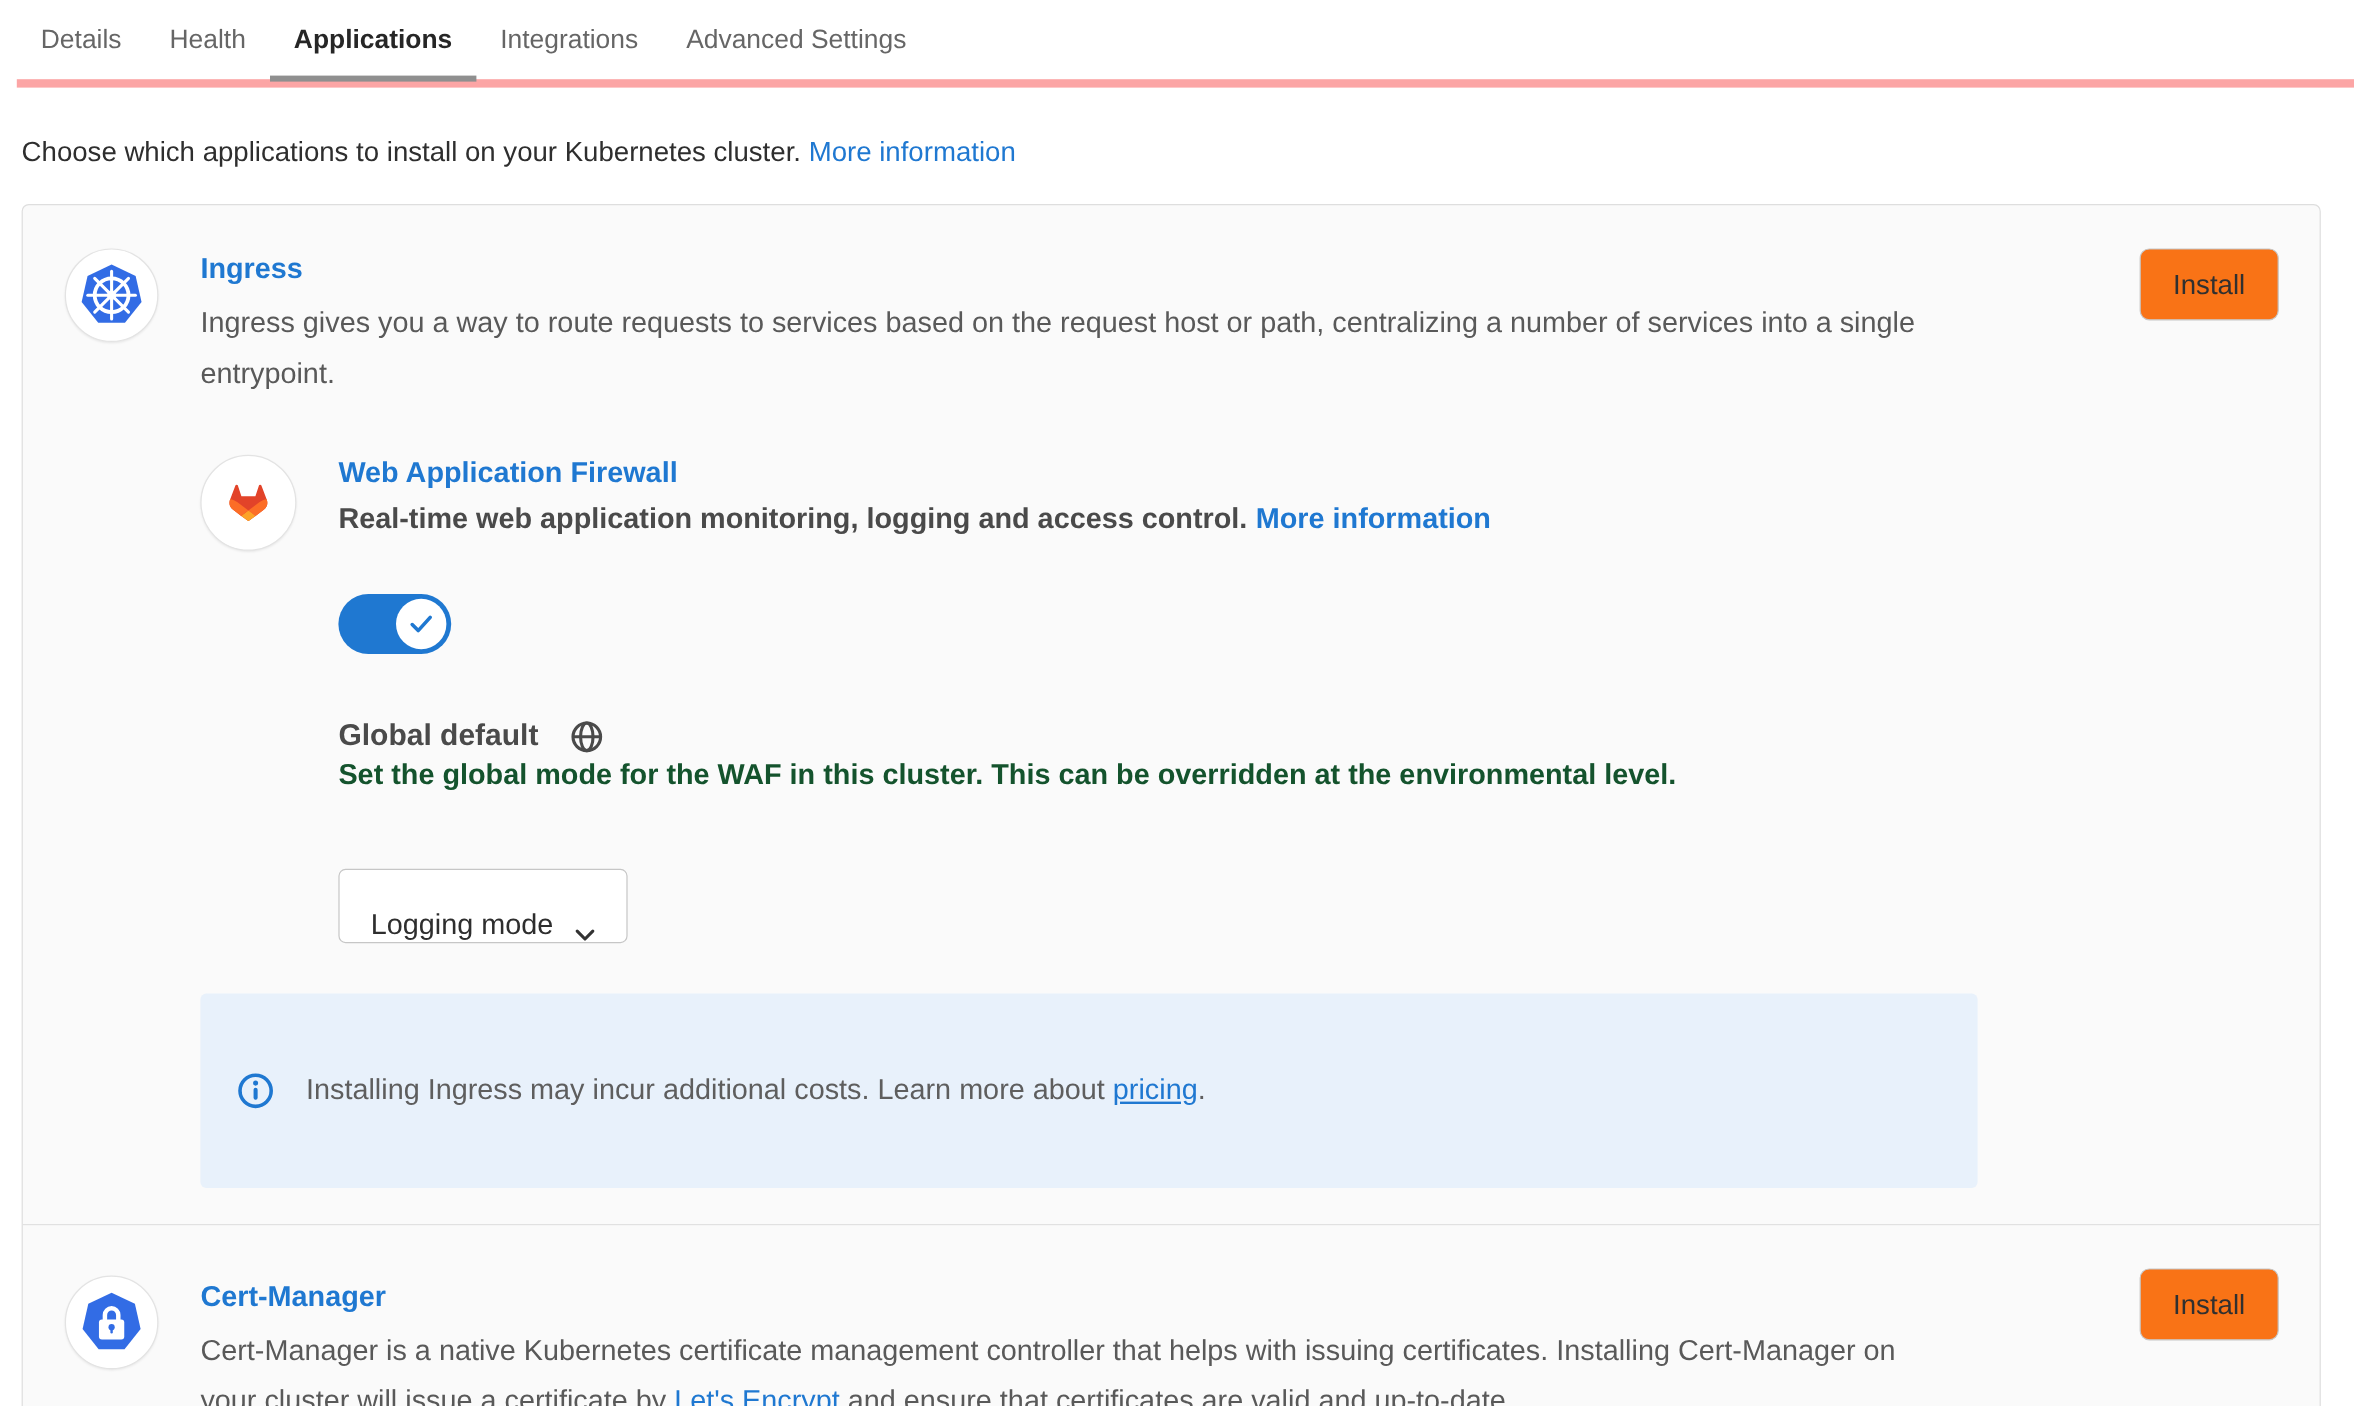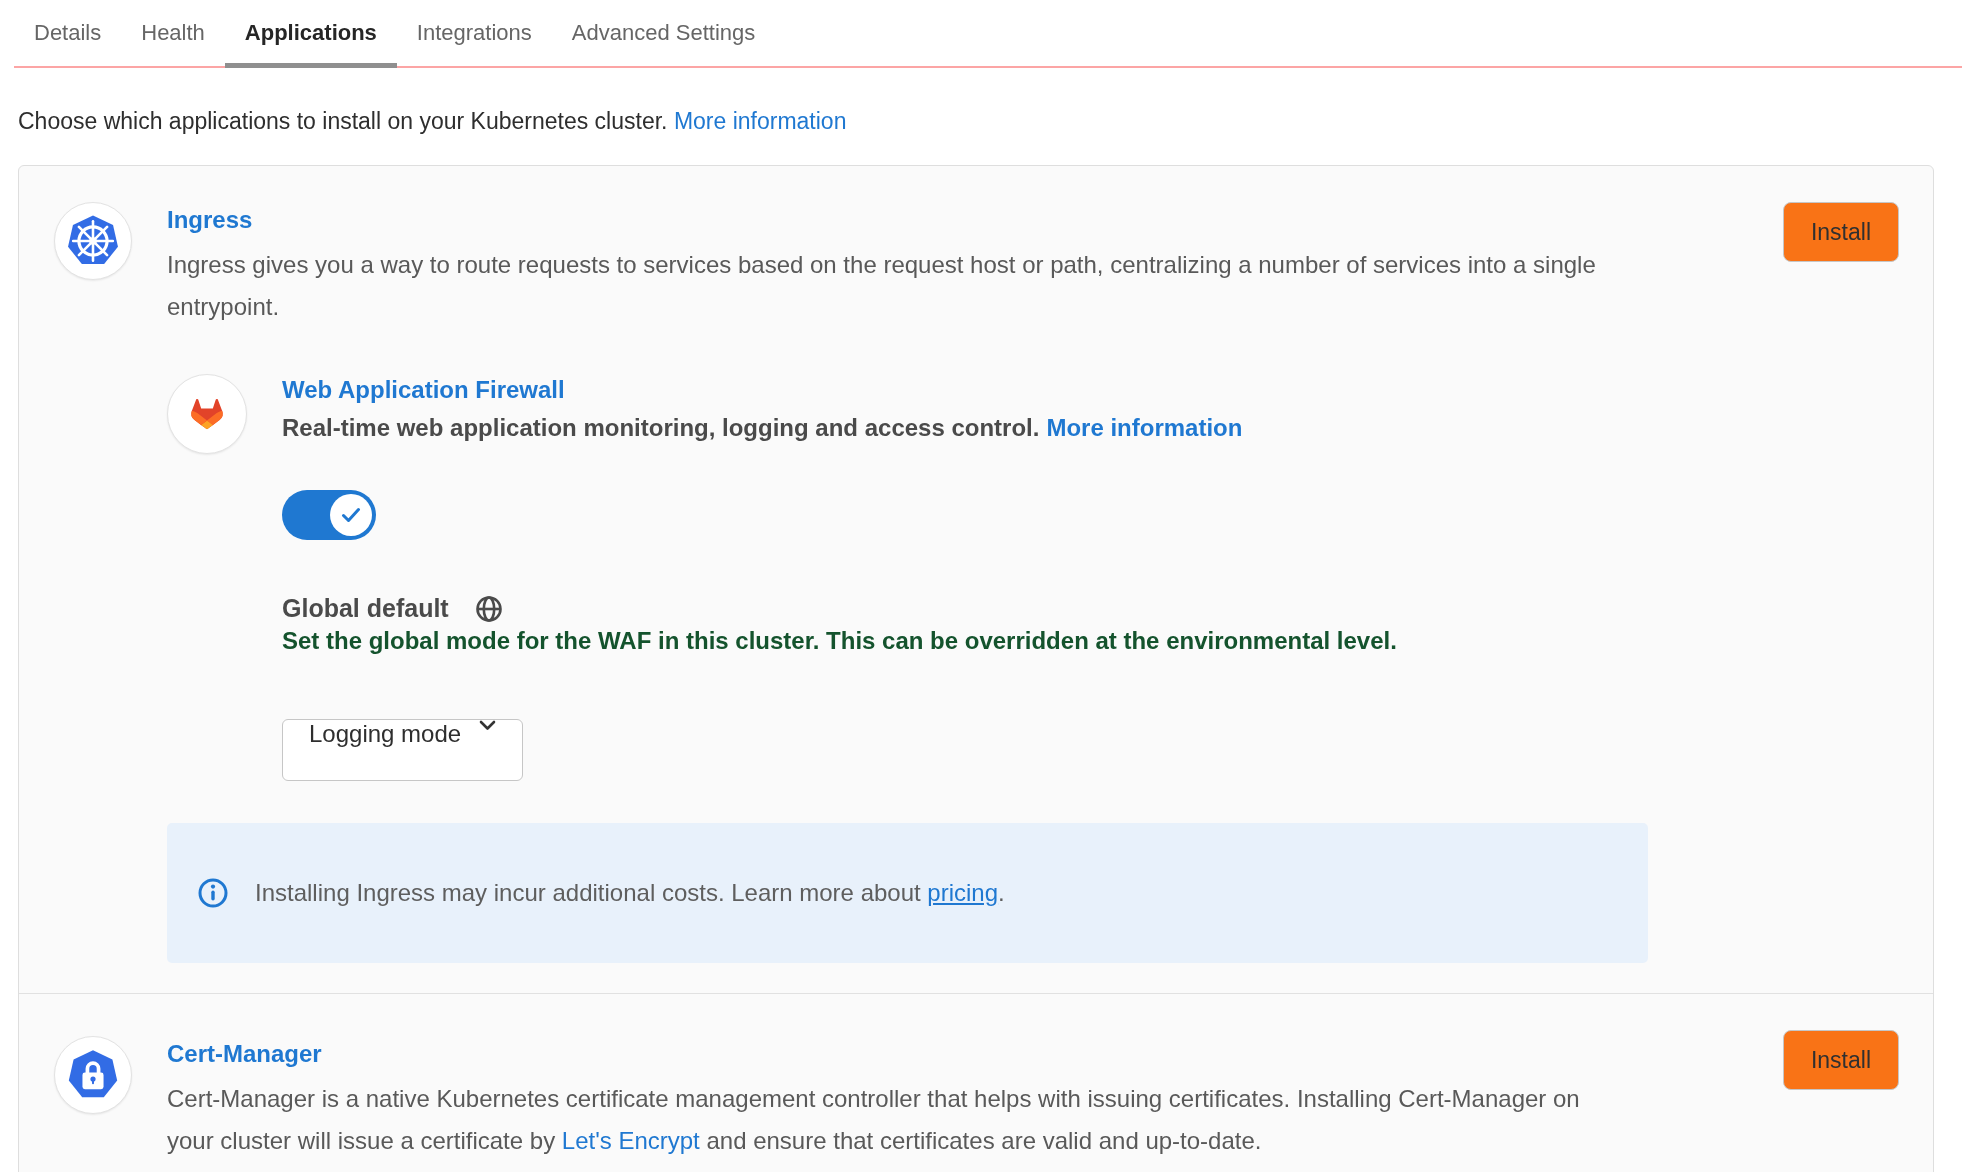--- a/index.html
+++ b/index.html
@@ -2,21 +2,21 @@
 <html><head>
 <meta charset="utf-8">
 <style>
   * { box-sizing: border-box; }
   html,body { margin:0; padding:0; }
   body {
     width:1962px; height:1172px; overflow:hidden; background:#fff;
     font-family:"Liberation Sans", sans-serif; color:#2e2e2e;
   }
   
-  .tabbar { display:flex; align-items:flex-end; margin-left:14px; border-bottom:2px solid #fca5a5; padding-top:10px; }
+  .tabbar { display:flex; align-items:flex-end; margin-left:14px; border-bottom:7px solid #fca5a5; padding-top:10px; }
   .tab { padding:10px 20px 20px; font-size:22px; color:#666; position:relative; cursor:pointer; white-space:nowrap; }
   .tab.active { font-weight:bold; color:#262626; }
   .tab.active::after { content:""; position:absolute; left:0; right:0; bottom:-2px; height:5px; background:#8f8f8f; }
   
   .intro { margin:40px 16px 0 18px; font-size:23px; color:#2e2e2e; }
   .link { color:#1f78d1; text-decoration:none; cursor:pointer; }
   
   .card { margin:30px 28px 0 18px; background:#fafafa; border:1px solid #dedede; border-radius:6px; min-height:1200px; }
   .app-row { position:relative; display:flex; padding:36px 200px 30px 35px; }
   .app-row.cert { padding-top:42px; padding-bottom:0; }
@@ -33,25 +33,25 @@
   .waf { display:flex; margin-top:46px; }
   .waf .icon-circle { width:80px; height:80px; }
   .waf-content { margin-left:35px; }
   .waf-desc { font-size:24px; font-weight:bold; color:#4a4a4a; margin:10px 0 0; }
   .waf-desc .link { font-weight:bold; margin-left:7px; }
   .toggle { margin-top:48px; width:94px; height:50px; border-radius:25px; background:#1f78d1; position:relative; cursor:pointer; }
   .toggle-knob { position:absolute; top:4px; right:4px; width:42px; height:42px; background:#fff; border-radius:50%;
     display:flex; align-items:center; justify-content:center; }
   .global-label { margin-top:54px; font-size:25px; font-weight:bold; color:#4a4a4a; display:flex; align-items:center; gap:26px; }
   .global-help { margin-top:4px; font-size:24px; font-weight:bold; color:#14532d; }
-  .mode-btn { margin-top:40px; height:62px; padding:0 26px; display:inline-flex; align-items:flex-start; gap:18px;
+  .mode-btn { margin-top:40px; height:62px; padding:0 26px; display:inline-flex; align-items:flex-end; gap:18px;
     font-size:24px; color:#2e2e2e; background:#fff; border:1px solid #c6c6c6; border-radius:6px; cursor:pointer; font-family:inherit; }
   
   .alert { margin-top:42px; width:1481px; max-width:100%; background:#e8f1fb; border-radius:5px;
-    padding:32px 30px; display:flex; align-items:center; gap:26px; }
+    padding:43px 30px; display:flex; align-items:center; gap:26px; }
   .alert-text { font-size:24px; color:#5e5e5e; }
   .alert-text .link { text-decoration:underline; }
   .divider { height:1px; background:#e1e1e1; }
 </style>
 </head>
 <body>
 
 <nav class="tabbar">
   <div class="tab">Details</div>
   <div class="tab">Health</div>

